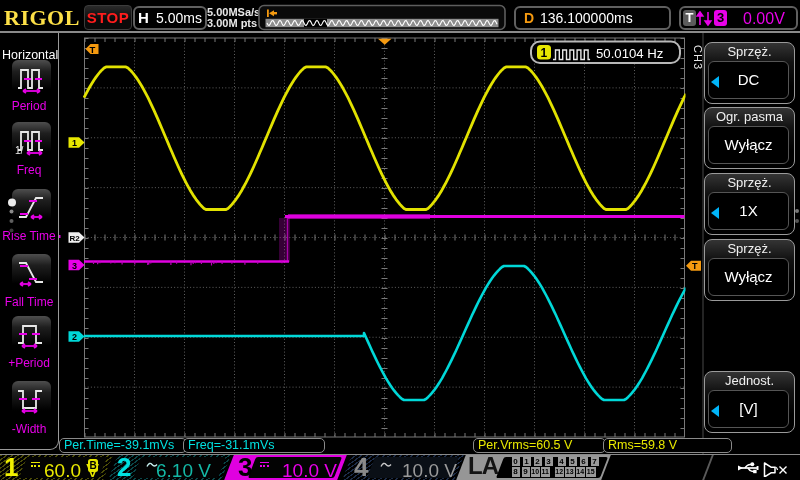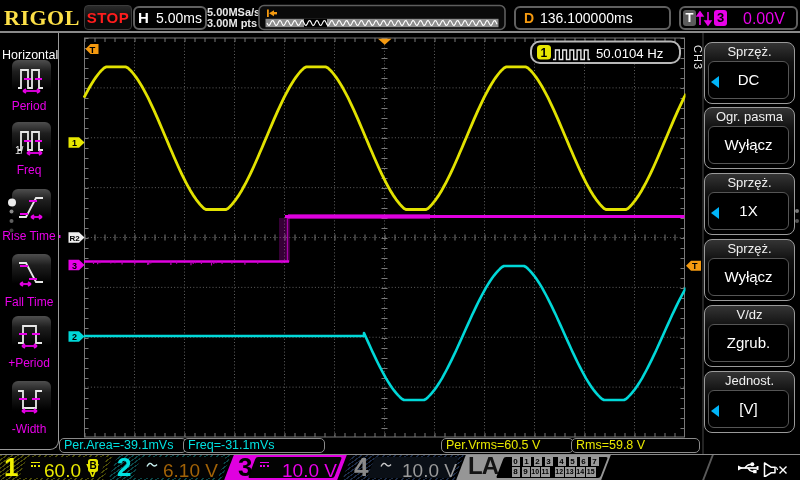--- a/index.html
+++ b/index.html
@@ -41,21 +41,21 @@
  background:linear-gradient(#343434,#121212 32%,#000 72%);}
 .rit .hd{position:absolute;left:0;top:1px;width:100%;text-align:center;color:#f0f0f0;font-size:13px;}
 .rit .bx{position:absolute;left:3px;top:18px;width:79px;height:36px;background:#000;
  border:1px solid #555;border-radius:6px;color:#fff;font-size:15px;text-align:center;line-height:36px;}
 .rit .arr{position:absolute;left:6px;top:33px;width:0;height:0;
  border-top:6.5px solid transparent;border-bottom:6.5px solid transparent;border-right:8px solid #00b4f8;}
 #ch3lbl{left:691px;top:45px;width:13px;height:36px;color:#e8e8e8;font-size:11px;writing-mode:vertical-rl;letter-spacing:1px;}
 
 .meas{position:absolute;top:438px;height:13px;background:#000;border:1px solid #8a8a8a;
  border-radius:5px;font-size:12.5px;line-height:13px;padding-left:4px;white-space:nowrap;}
-.cmag{color:#00e0e0;} .cyel{color:#e8e800;}
+.cmag{color:#00e0e0;} .cyel{color:#e8e800;margin-left:32px;}
 
 #bbar{left:0;top:455px;width:800px;height:25px;background:#000;}
 .cell{position:absolute;top:0;height:25px;transform:skewX(-21deg);}
 .hy{background:repeating-linear-gradient(135deg,#000 0 2.6px,#4c4c08 2.6px 4px);}
 .hc{background:repeating-linear-gradient(135deg,#000 0 2.6px,#0a4648 2.6px 4px);}
 .hn{background:repeating-linear-gradient(135deg,#000 0 2.6px,#1c2c48 2.6px 4px);}
 .blk{position:absolute;top:1.5px;height:21px;background:#030303;transform:skewX(-21deg);border-radius:2px;}
 .num{position:absolute;top:-3px;font-size:26px;font-weight:bold;}
 .cv{position:absolute;top:4.5px;font-size:19px;letter-spacing:0;}
 .dcic{position:absolute;width:9px;height:7px;}
@@ -229,35 +229,31 @@
     </div>
     <div class="rit" style="top:173.3px">
       <div class="hd">Sprzęż.</div>
       <div class="bx">1X</div>
       <div class="arr"></div>
     </div>
     <div class="rit" style="top:239.2px">
       <div class="hd">Sprzęż.</div>
       <div class="bx">Wyłącz</div>
     </div>
-    <div class="rit" style="top:305.1px">
-      <div class="hd">V/dz</div>
-      <div class="bx">Zgrub.</div>
-    </div>
     <div class="rit" style="top:371.0px">
       <div class="hd">Jednost.</div>
       <div class="bx">[V]</div>
       <div class="arr"></div>
     </div>
     <div id="ch3lbl" class="ab">CH3</div>
     <svg class="ab" style="left:794px;top:207px" width="6" height="18">
       <circle cx="3" cy="4" r="2" fill="#777"></circle>
       <circle cx="3" cy="14" r="2" fill="#555"></circle>
     </svg>
-<div class="meas cmag" style="left:59px;width:122px">Per.Area=-39.1mVs</div>
+<div class="meas cmag" style="left:59px;width:122px">Per.Time=-39.1mVs</div>
     <div class="meas cmag" style="left:183px;width:136px">Freq=-31.1mVs</div>
     <div class="meas cyel" style="left:441px;width:127px">Per.Vrms=60.5 V</div>
     <div class="meas cyel" style="left:571px;width:123px">Rms=59.8 V</div>
 <div id="sep2" class="ab"></div>
 <div id="bbar" class="ab">
       <div class="cell hy" style="left:-8px;width:116px"></div>
       <div class="cell hc" style="left:113px;width:113px"></div>
       <div class="cell" style="left:229px;width:113px;background:#e000e0"></div>
       <div class="cell hn" style="left:347px;width:112px"></div>
       <div class="cell" style="left:461px;width:145px;background:#969696"></div>
@@ -276,21 +272,21 @@
         <i></i>
         <b style="left:0"></b>
         <b style="left:3.4px"></b>
         <b style="left:6.8px"></b>
       </div>
       <div class="cv" style="left:44px;color:#e8e800">60.0 V</div>
       <div class="ab" style="left:88px;top:4px;width:10px;height:13px;background:#e8e800;border-radius:2.5px;color:#000;font-size:10px;font-weight:bold;text-align:center;line-height:13px">B</div>
       <svg class="ab" style="left:146px;top:6px" width="12" height="8" viewBox="0 0 12 8">
         <path d="M1,5.5 Q3.5,0.5 6,3.5 T11,3.5" stroke="#c8f0f0" stroke-width="1.4" fill="none"></path>
       </svg>
-      <div class="cv" style="left:163px;color:#a16207">6.10 V</div>
+      <div class="cv" style="left:156px;color:#14b8a6">6.10 V</div>
       <div class="dcic" style="left:260px;top:6.5px;color:#e800e8">
         <i></i>
         <b style="left:0"></b>
         <b style="left:3.4px"></b>
         <b style="left:6.8px"></b>
       </div>
       <div class="cv" style="left:282px;color:#e800e8">10.0 V</div>
       <svg class="ab" style="left:380px;top:6px" width="12" height="8" viewBox="0 0 12 8">
         <path d="M1,5.5 Q3.5,0.5 6,3.5 T11,3.5" stroke="#c8c8c8" stroke-width="1.4" fill="none"></path>
       </svg>

